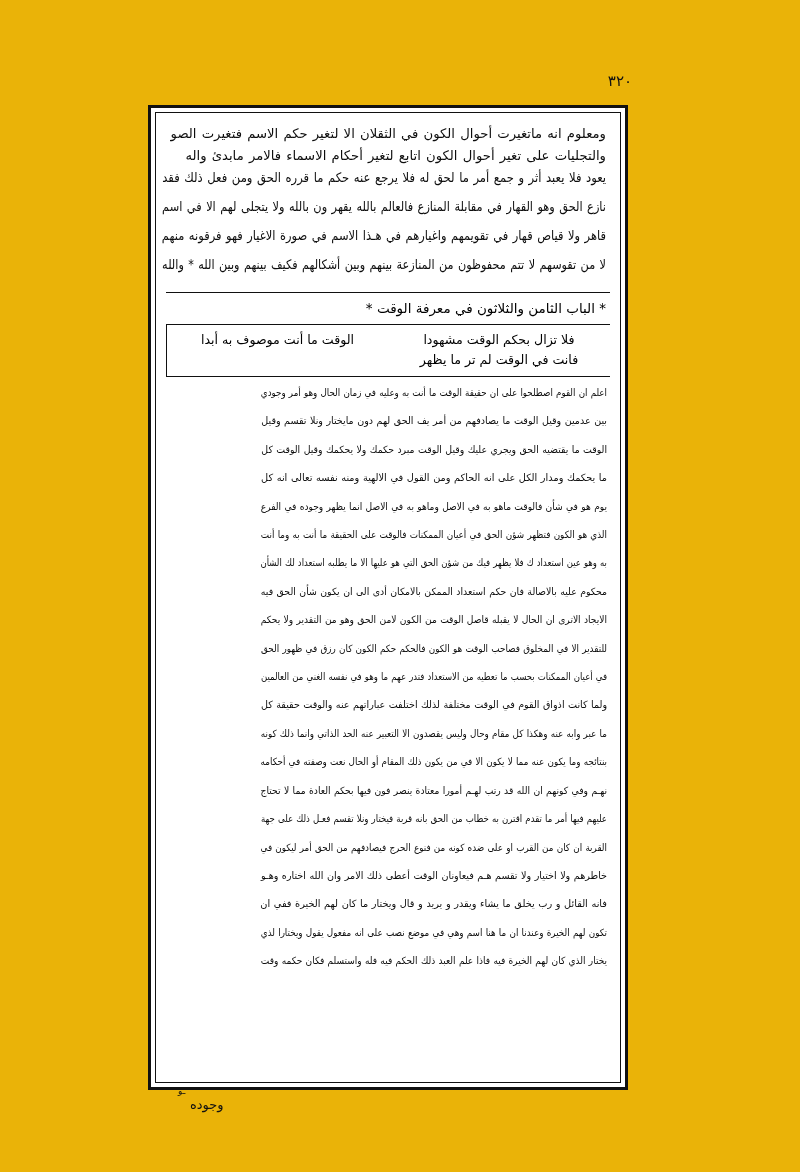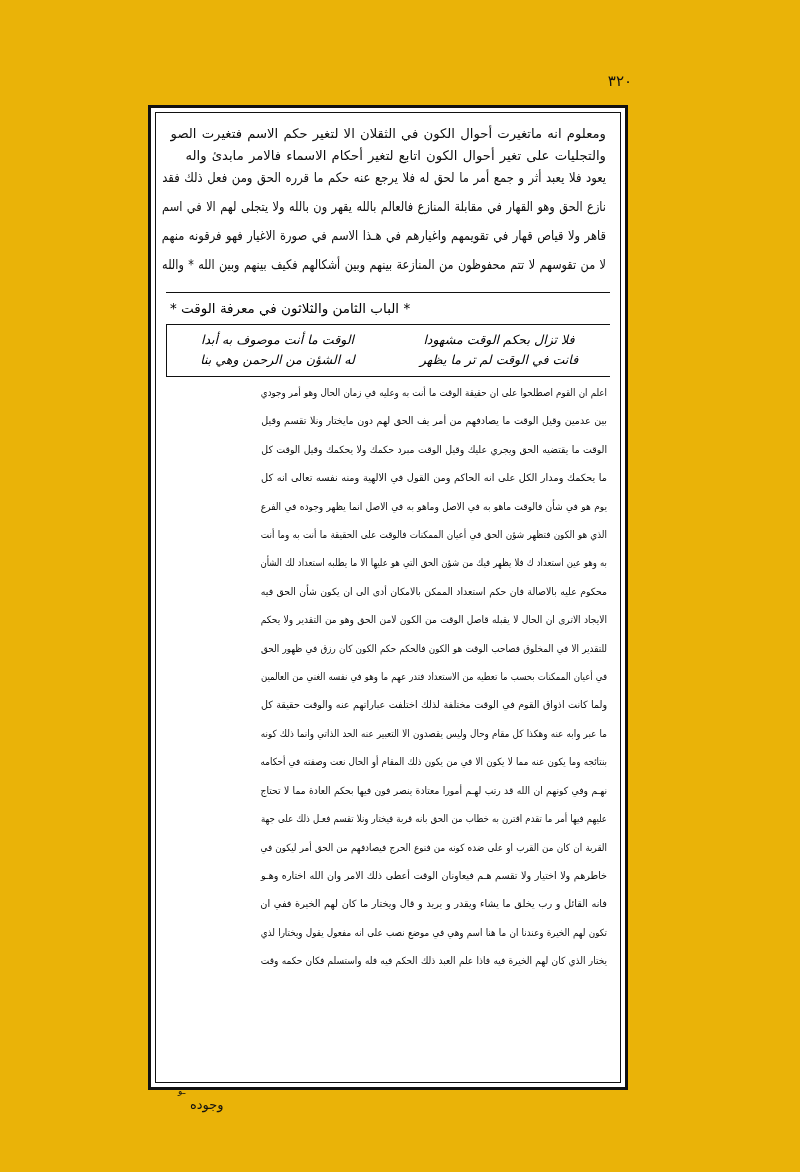--- a/index.html
+++ b/index.html
@@ -73,37 +73,36 @@
     transform-origin: right center;
   }
   .block-top .line.last {
     text-align: center;
   }
   .chapter-bar {
     border-top: 1.5px solid #111;
     border-bottom: 1.5px solid #111;
     padding: 7px 4px 8px 4px;
     margin-top: 7px;
-    text-align: left;
+    text-align: right;
     font-size: 13.5px;
     direction: rtl;
   }
 
   
   .verse-table {
     border-bottom: 1.5px solid #111;
     display: flex;
     flex-direction: row-reverse;
     direction: rtl;
   }
   .verse-col {
     flex: 1 1 50%;
     padding: 5px 6px 6px 6px;
     box-sizing: border-box;
-    font-style: italic;
   }
   .verse-col.right {
     border-left: 1.5px solid #111;
   }
   .verse-line {
     font-size: 12.6px;
     line-height: 20px;
     white-space: nowrap;
     text-align: center;
     direction: rtl;
@@ -159,21 +158,20 @@
         <div class="line" style="display: inline-block; transform-origin: right center; transform: scaleX(0.8605); width: 516px;">نازع الحق وهو القهار في مقابلة المنازع فالعالم بالله يقهر ون بالله ولا يتجلى لهم الا في اسم</div>
         <div class="line" style="display: inline-block; transform-origin: right center; transform: scaleX(0.8706); width: 510px;">قاهر ولا قياص قهار في تقويمهم واغيارهم في هـذا الاسم في صورة الاغيار فهو فرقونه منهم</div>
         <div class="line" style="display: inline-block; transform-origin: right center; transform: scaleX(0.8522); width: 521px;">لا من تقوسهم لا تتم محفوظون من المنازعة بينهم وبين أشكالهم فكيف بينهم وبين الله * والله</div>
       </div>
 
       <div class="chapter-bar">* الباب الثامن والثلاثون في معرفة الوقت *</div>
 
       <div class="verse-table">
         <div class="verse-col right">
           <div class="verse-line">الوقت ما أنت موصوف به أبدا</div>
-          <div class="verse-line">له الشؤن من الرحمن وهي بنا</div>
         </div>
         <div class="verse-col left">
           <div class="verse-line">فلا تزال بحكم الوقت مشهودا</div>
           <div class="verse-line">فانت في الوقت لم تر ما يظهر</div>
         </div>
       </div>
 
       <div class="block-body rtl">
         <div class="line first" style="display: inline-block; transform-origin: right center; transform: scaleX(0.8723); width: 509px;">اعلم ان القوم اصطلحوا على ان حقيقة الوقت ما أنت به وعليه في زمان الحال وهو أمر وجودي</div>
         <div class="line" style="display: inline-block; transform-origin: right center; transform: scaleX(0.9548); width: 465px;">بين عدمين  وقيل الوقت ما يصادفهم من أمر يف الحق لهم دون مايختار ونلا تقسم  وقيل</div>

